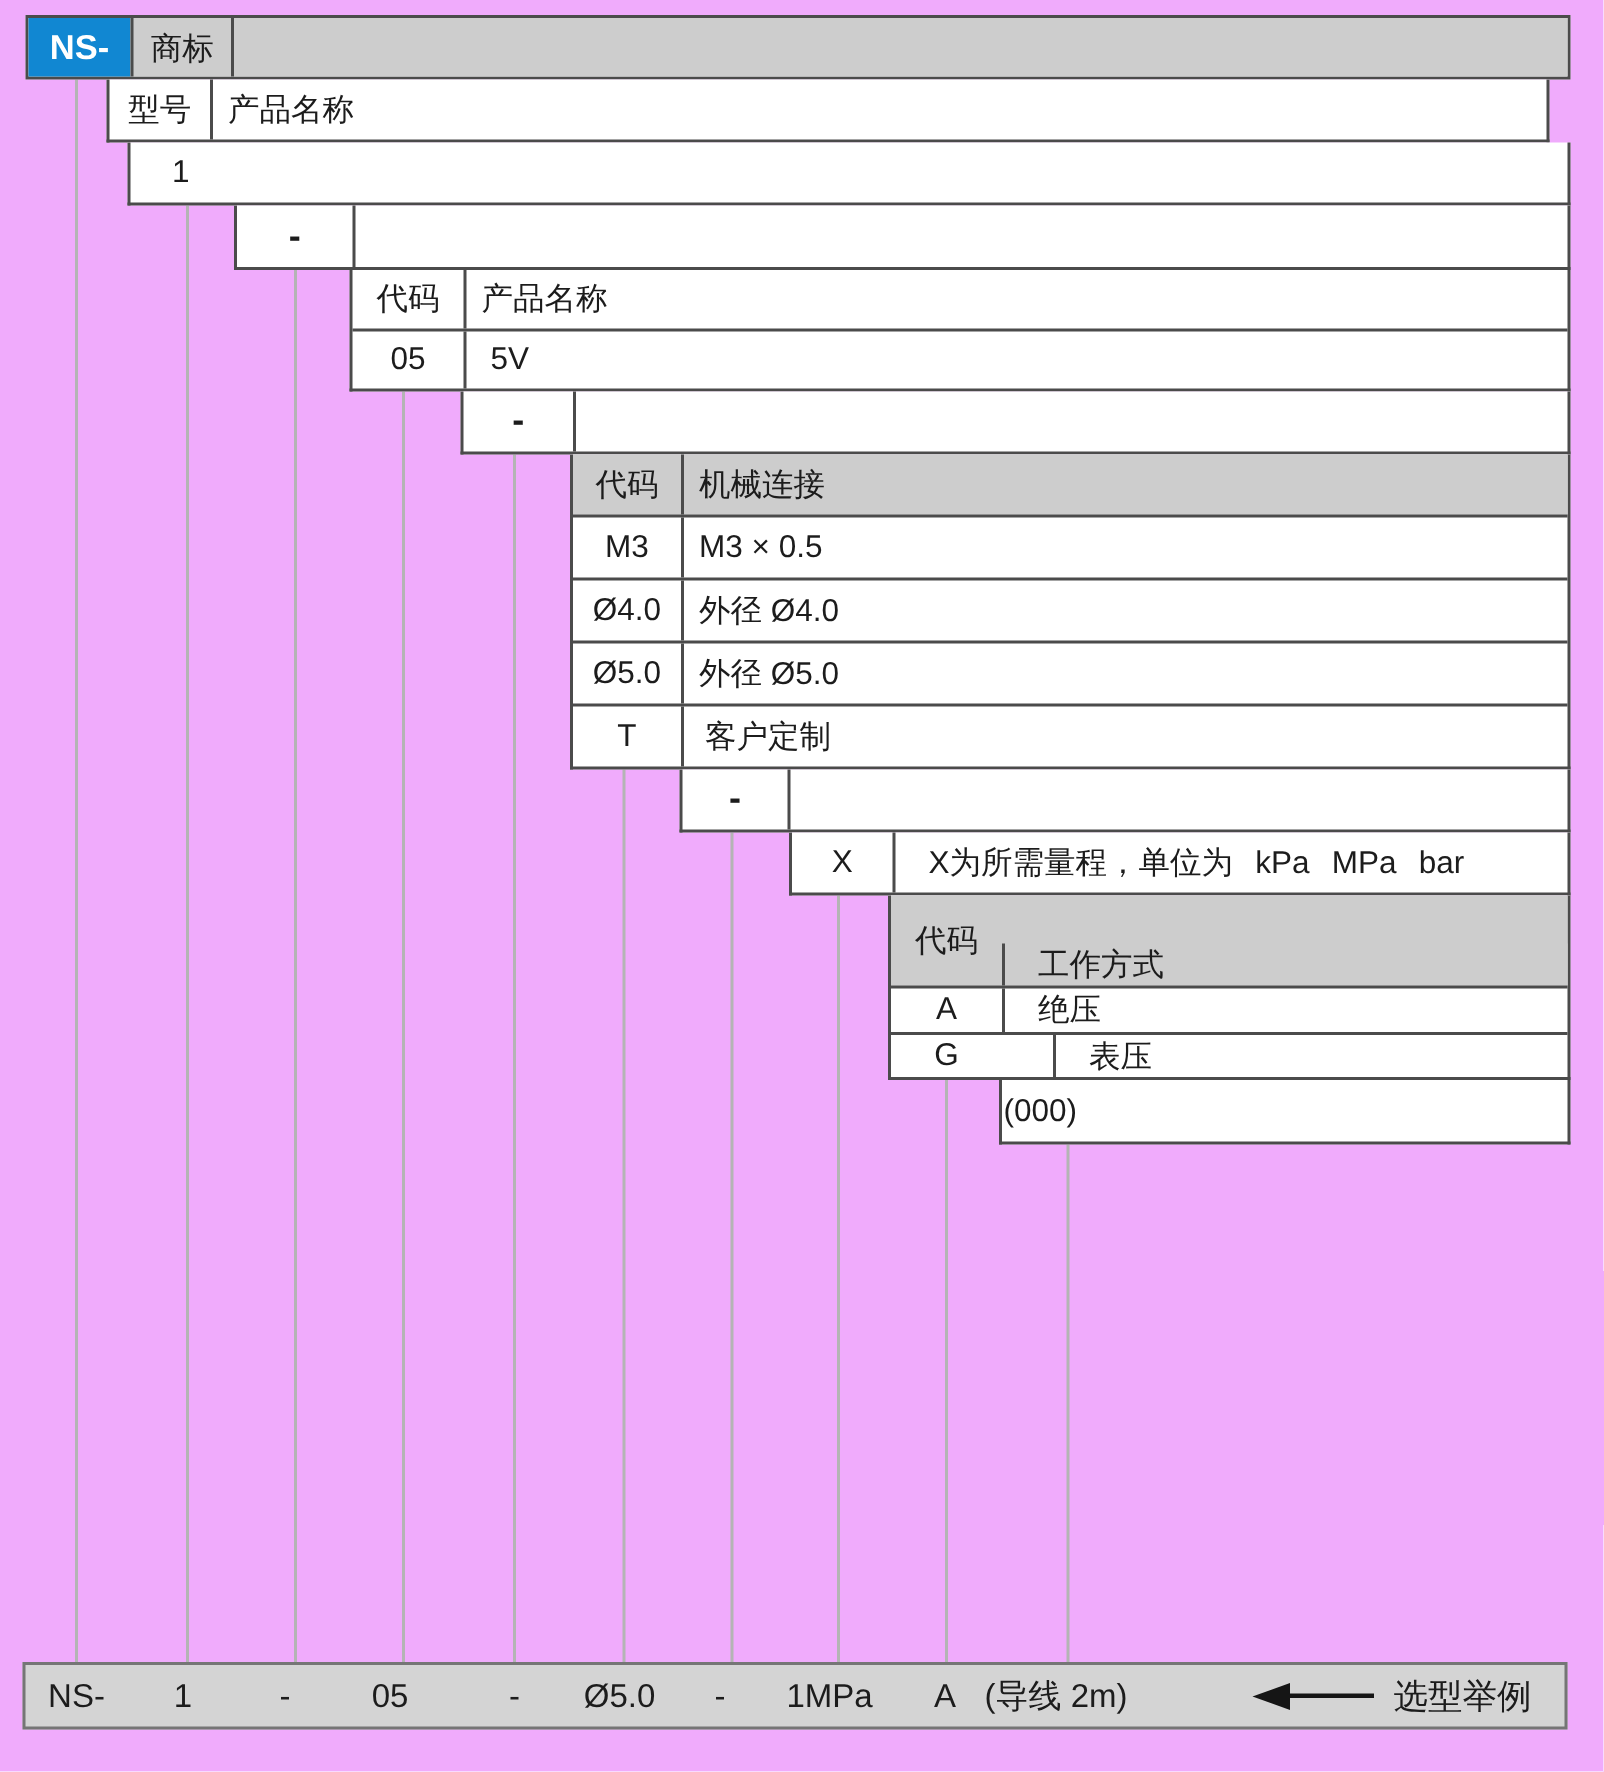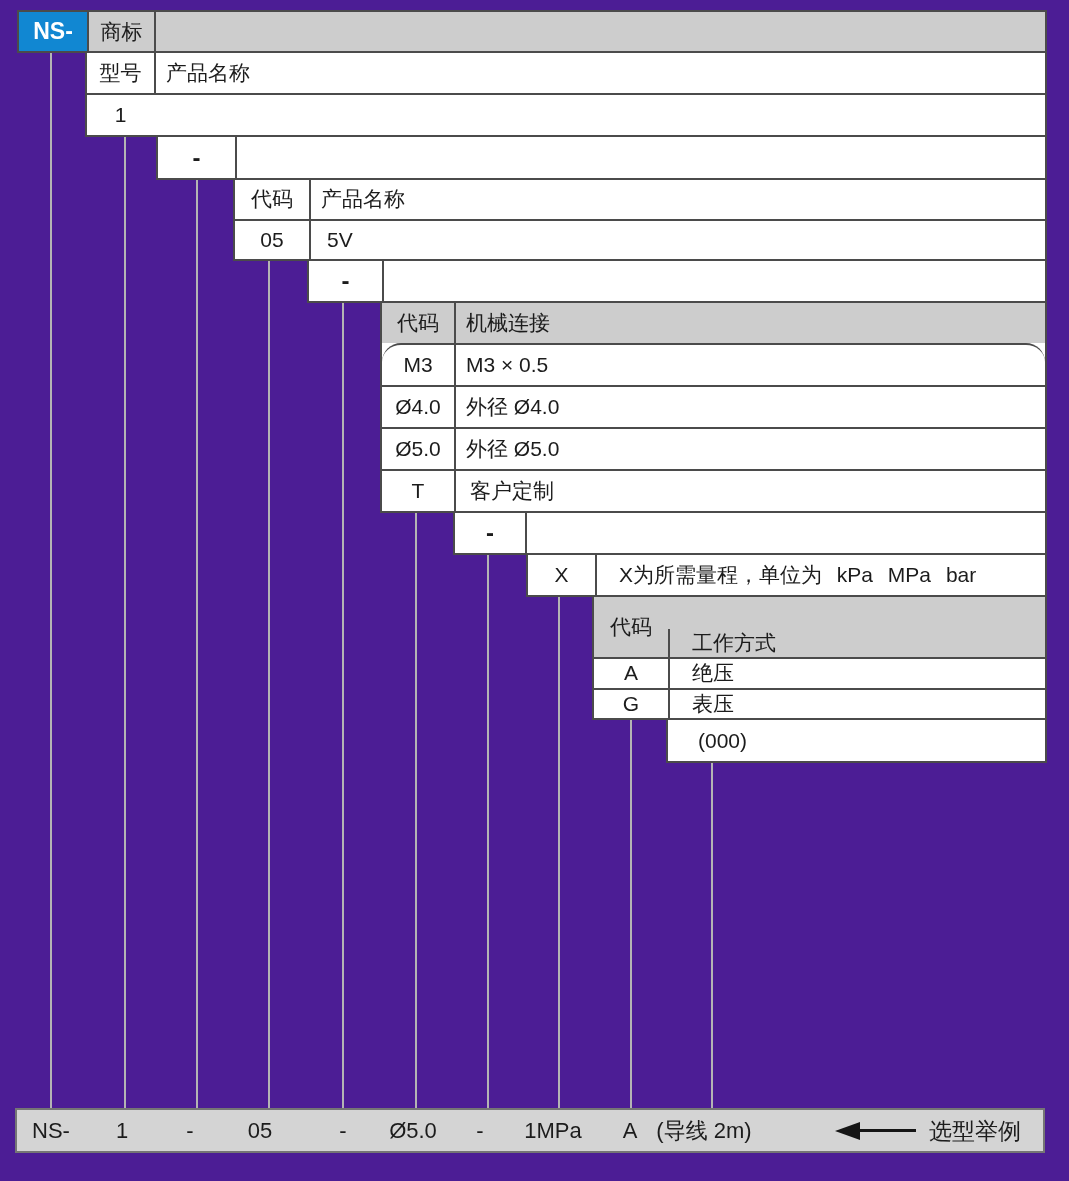--- a/index.html
+++ b/index.html
@@ -1,17 +1,17 @@
 <!DOCTYPE html>
 <html><head>
 <meta charset="utf-8">
 <style>
   html,body{margin:0;padding:0;background:#ffffff;}
   .page{
-    position:relative;width:1069px;height:1181px;background:#4c1d95;
+    position:relative;width:1069px;height:1181px;background:#f0abfc;
     font-family:"Liberation Sans","DejaVu Sans",sans-serif;
     color:#1c1c1c;overflow:hidden;
   }
   .step{position:absolute;display:flex;box-sizing:border-box;
         border:2px solid #4b4b4b;background:#ffffff;}
   .no-top{border-top:none;}
   .cell{box-sizing:border-box;display:flex;align-items:center;font-size:21px;}
   .code{justify-content:center;text-align:center;}
   .desc{padding-left:10px;border-left:2px solid #4b4b4b;}
   .gray{background:#cdcdcd;}
@@ -28,21 +28,21 @@
   .seg{position:absolute;top:50%;transform:translate(-50%,-50%);
        font-size:22px;white-space:nowrap;}
   .arrow-group{position:absolute;left:818px;top:0;height:100%;
                display:flex;align-items:center;}
   .arrow-head{width:0;height:0;border-top:9px solid transparent;
               border-bottom:9px solid transparent;border-right:25px solid #151515;}
   .arrow-tail{width:56px;height:3px;background:#151515;}
   .example-label{position:absolute;left:958px;top:50%;transform:translate(-50%,-50%);
                  font-size:23px;white-space:nowrap;}
   .wide-units{word-spacing:9px;}
-  .note-cell{padding-left:30px;}
+  .note-cell{padding-left:1px;}
 </style>
 </head>
 <body>
 
 <div class="page">
 
   <div class="vline" style="left:50px;top:53px;height:1055px;"></div>
   <div class="vline" style="left:124px;top:137px;height:971px;"></div>
   <div class="vline" style="left:196px;top:180px;height:928px;"></div>
   <div class="vline" style="left:268px;top:261px;height:847px;"></div>
@@ -52,21 +52,21 @@
   <div class="vline" style="left:558px;top:597px;height:511px;"></div>
   <div class="vline" style="left:630px;top:720px;height:388px;"></div>
   <div class="vline" style="left:711px;top:763px;height:345px;"></div>
 
   <div class="step" style="left:17px;top:10px;width:1030px;height:43px;">
     <div class="cell brand-cell" style="width:68px;">NS-</div>
     <div class="cell code gray" style="width:67px;border-left:2px solid #4b4b4b;">商标</div>
     <div class="cell gray flex1" style="border-left:2px solid #4b4b4b;"></div>
   </div>
 
-  <div class="step no-top" style="left:85px;top:53px;width:962px;height:42px;">
+  <div class="step no-top" style="left:71px;top:53px;width:962px;height:42px;">
     <div class="cell code" style="width:67px;">型号</div>
     <div class="cell desc flex1">产品名称</div>
   </div>
   <div class="step no-top" style="left:85px;top:95px;width:962px;height:42px;">
     <div class="cell code" style="width:67px;">1</div>
   </div>
 
   <div class="step no-top" style="left:156px;top:137px;width:891px;height:43px;">
     <div class="cell code dash" style="width:77px;">-</div>
     <div class="cell desc flex1"></div>
@@ -86,21 +86,21 @@
   <div class="step no-top" style="left:307px;top:261px;width:740px;height:42px;">
     <div class="cell code dash" style="width:73px;">-</div>
     <div class="cell desc flex1"></div>
   </div>
 
   <div class="step no-top" style="left:380px;top:303px;width:667px;height:210px;flex-direction:column;">
     <div class="gray" style="display:flex;flex:1;">
       <div class="cell code gray" style="width:72px;">代码</div>
       <div class="cell desc gray flex1">机械连接</div>
     </div>
-    <div class="rowline" style="display:flex;flex:1;border-radius:19px;">
+    <div class="rowline" style="display:flex;flex:1;">
       <div class="cell code" style="width:72px;">M3</div>
       <div class="cell desc flex1">M3 × 0.5</div>
     </div>
     <div class="rowline" style="display:flex;flex:1;">
       <div class="cell code" style="width:72px;">Ø4.0</div>
       <div class="cell desc flex1">外径  Ø4.0</div>
     </div>
     <div class="rowline" style="display:flex;flex:1;">
       <div class="cell code" style="width:72px;">Ø5.0</div>
       <div class="cell desc flex1">外径  Ø5.0</div>
@@ -125,21 +125,21 @@
     <div class="gray" style="display:flex;flex:1.05;">
       <div class="cell code gray" style="width:74px;">代码</div>
       <div class="cell desc gray flex1" style="padding-left:22px;margin-top:32px;">工作方式</div>
     </div>
     <div class="rowline" style="display:flex;flex:1;">
       <div class="cell code" style="width:74px;">A</div>
       <div class="cell desc flex1" style="padding-left:22px;text-align:center;">绝压</div>
     </div>
     <div class="rowline" style="display:flex;flex:1;">
       <div class="cell code" style="width:74px;">G</div>
-      <div class="cell desc flex1" style="padding-left:22px;">表压</div>
+      <div class="cell desc flex1" style="padding-left:22px;margin-left:34px;">表压</div>
     </div>
   </div>
 
   <div class="step no-top" style="left:666px;top:720px;width:381px;height:43px;">
     <div class="cell note-cell flex1">(000)</div>
   </div>
 
   <div class="bar">
     <span class="seg" style="left:34px;">NS-</span>
     <span class="seg" style="left:105px;">1</span>

